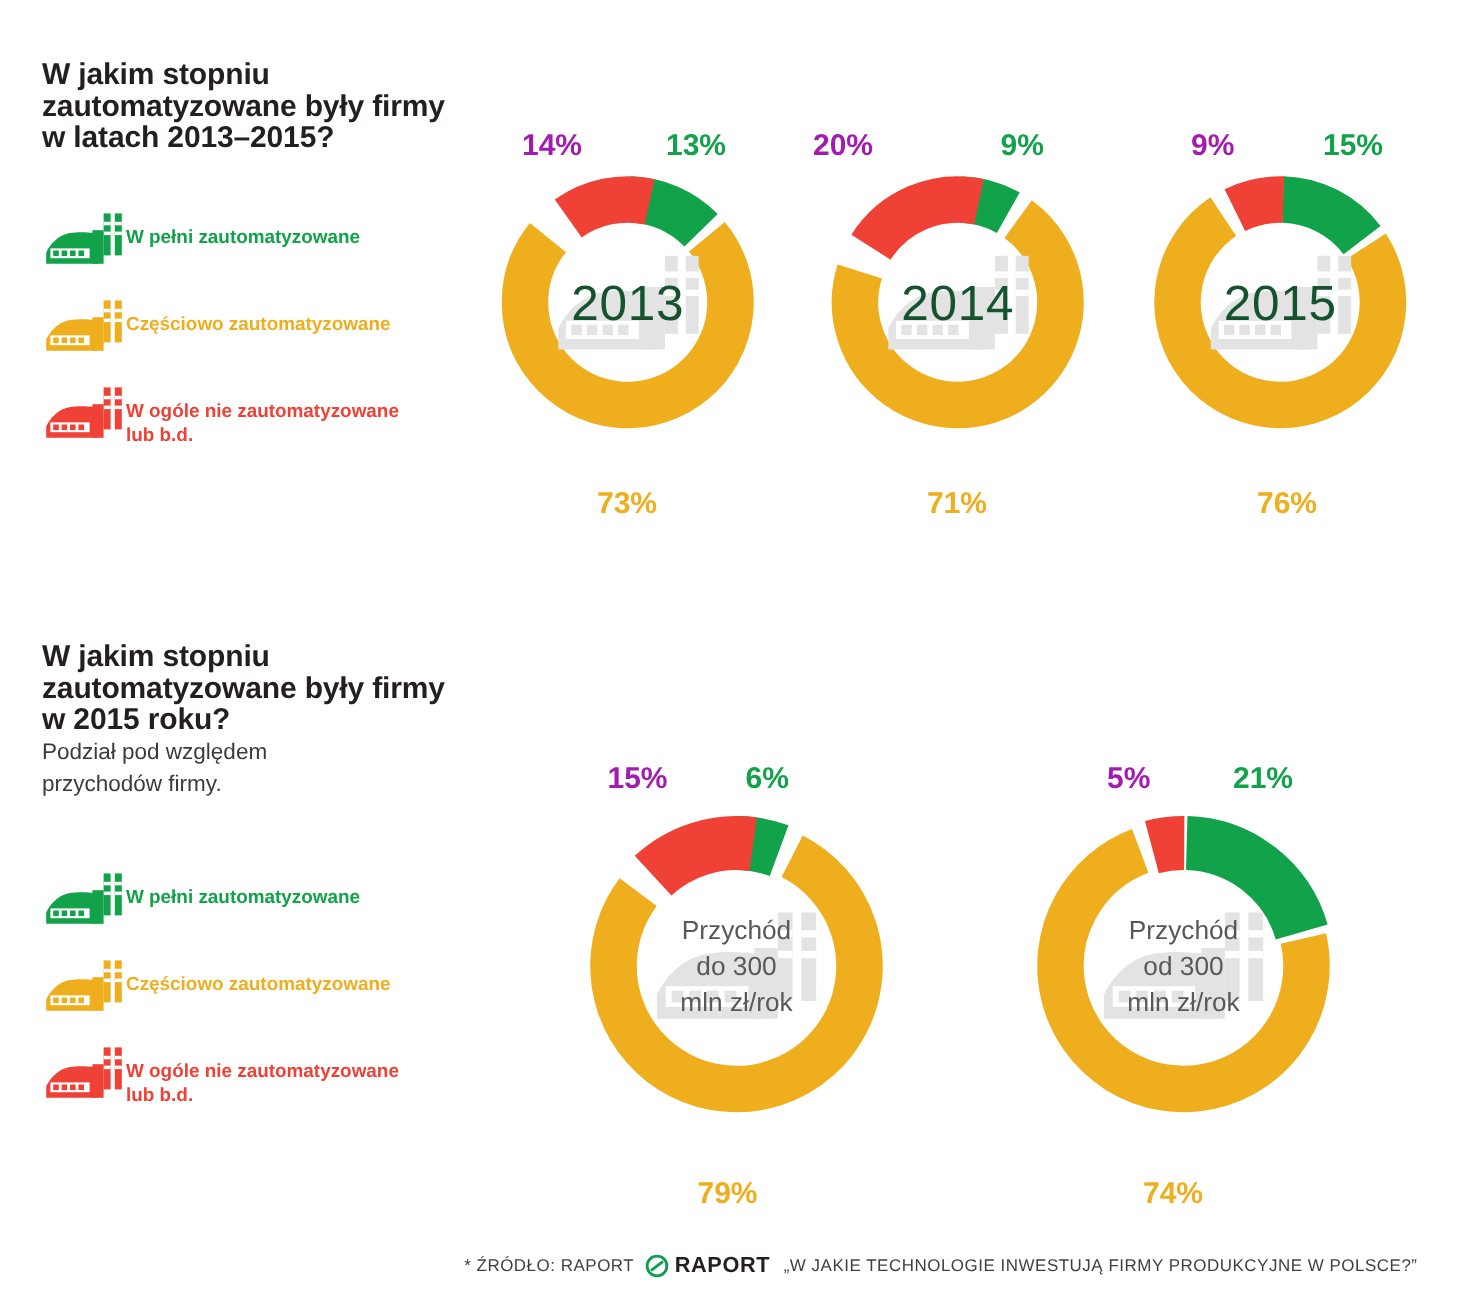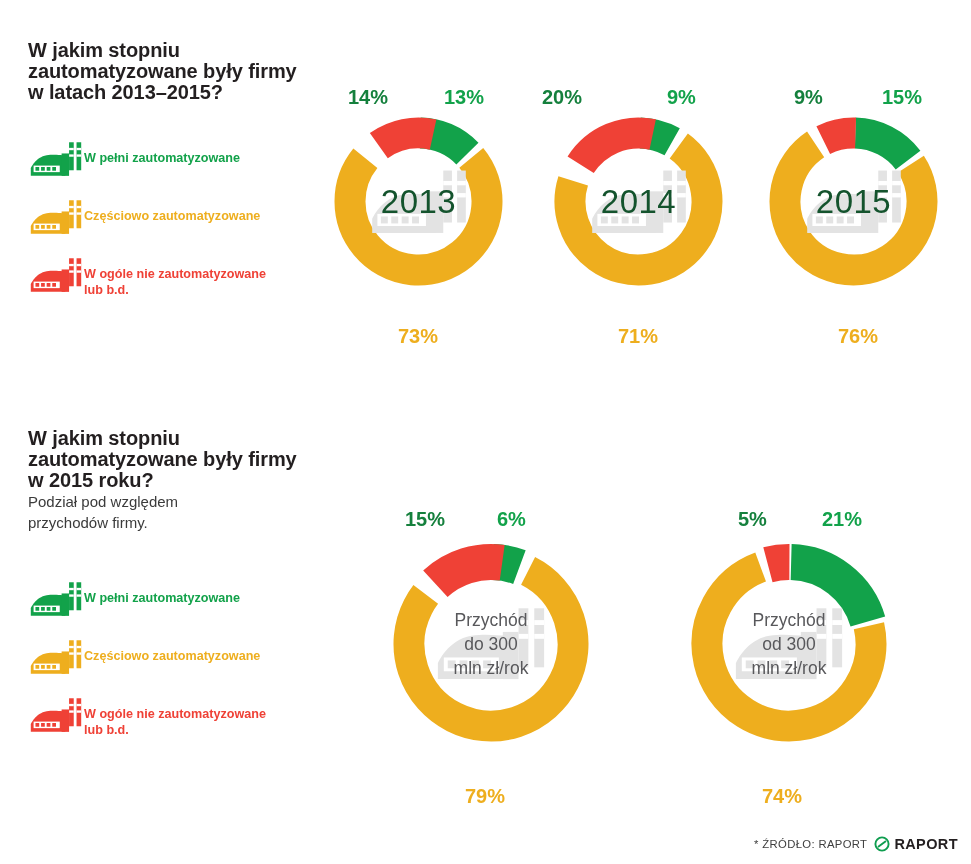--- a/index.html
+++ b/index.html
@@ -102,32 +102,32 @@
   }
 
   .pct {
     position: absolute;
     font-size: 20px;
     font-weight: bold;
     white-space: nowrap;
   }
   .pct-green  { color: #12a24a; }
   .pct-yellow { color: #eeae1e; }
-  .pct-red    { color: #15803d; }
+  .pct-red    { color: #a21caf; }
 
   
   .footer {
     position: absolute;
     left: 0;
     bottom: 12px;
     width: 971px;
     display: flex;
     align-items: center;
     justify-content: flex-end;
-    padding-right: 6px;
+    padding-right: 26px;
     box-sizing: border-box;
     font-size: 11.3px;
     color: #3f3f3f;
     letter-spacing: 0.35px;
   }
   .footer-src { margin-right: 6px; }
   .astor-logo {
     display: inline-flex;
     align-items: center;
     margin: 0 7px 0 1px;
@@ -441,13 +441,14 @@
 
 <div class="footer">
   <span class="footer-src">* ŹRÓDŁO: RAPORT</span>
   <span class="astor-logo">
     <svg width="16" height="16" viewBox="0 0 16 16">
       <circle cx="8" cy="8" r="6.6" fill="none" stroke="#0f9d4f" stroke-width="1.9"></circle>
       <path d="M4.6 10.6 L11.4 5.4" stroke="#0f9d4f" stroke-width="1.9" stroke-linecap="round"></path>
     </svg>
     <span class="astor-word">RAPORT</span>
   </span>
+  <span class="footer-quote">„W JAKIE TECHNOLOGIE INWESTUJĄ FIRMY PRODUKCYJNE W POLSCE?”</span>
 </div>
 
 </body></html>

